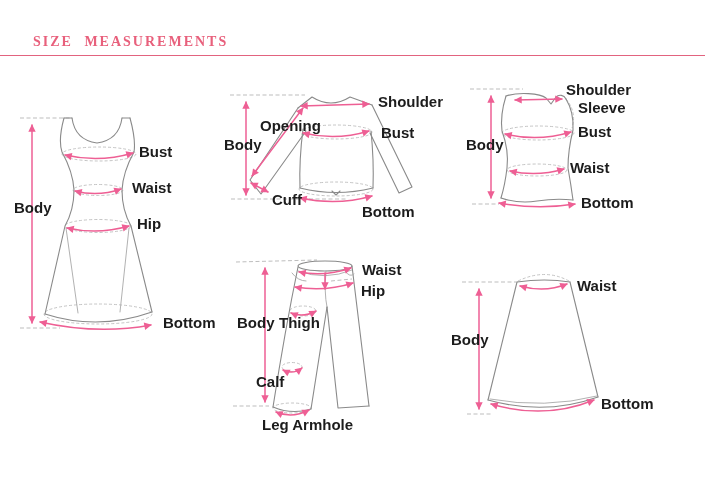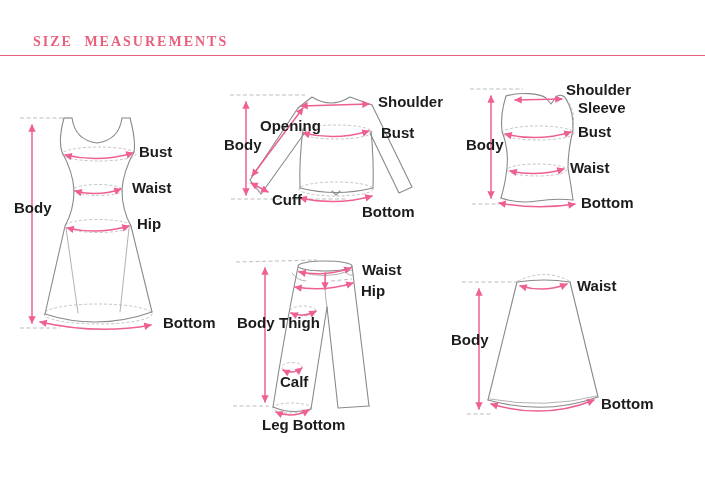--- a/index.html
+++ b/index.html
@@ -191,20 +191,20 @@
   <span class="lbl" style="left:578px;top:100px">Sleeve</span>
   <span class="lbl" style="left:466px;top:137px">Body</span>
   <span class="lbl" style="left:578px;top:124px">Bust</span>
   <span class="lbl" style="left:570px;top:160px">Waist</span>
   <span class="lbl" style="left:581px;top:195px">Bottom</span>
 
   <span class="lbl" style="left:362px;top:262px">Waist</span>
   <span class="lbl" style="left:361px;top:283px">Hip</span>
   <span class="lbl" style="left:237px;top:315px">Body</span>
   <span class="lbl" style="left:279px;top:315px">Thigh</span>
-  <span class="lbl" style="left:280px;top:374px">Calf</span>
-  <span class="lbl" style="left:262px;top:417px">Leg Bottom</span>
+  <span class="lbl" style="left:256px;top:374px">Calf</span>
+  <span class="lbl" style="left:262px;top:417px">Leg Armhole</span>
 
   <span class="lbl" style="left:577px;top:278px">Waist</span>
   <span class="lbl" style="left:451px;top:332px">Body</span>
   <span class="lbl" style="left:601px;top:396px">Bottom</span>
 
 </div>
 
 </body></html>

